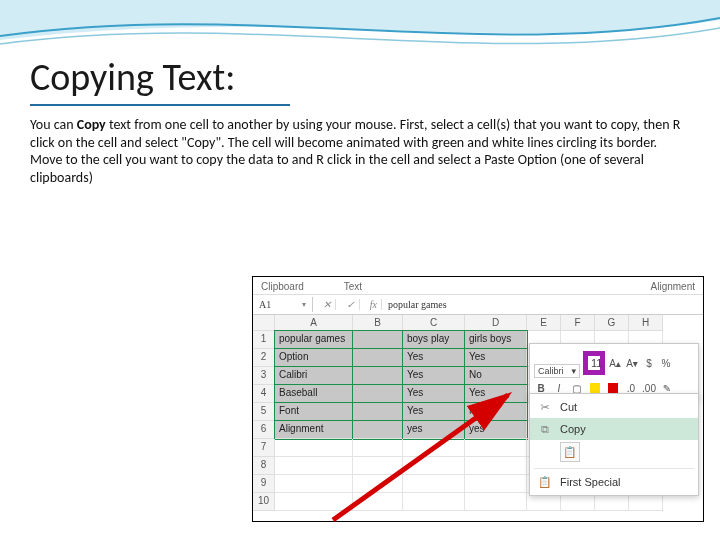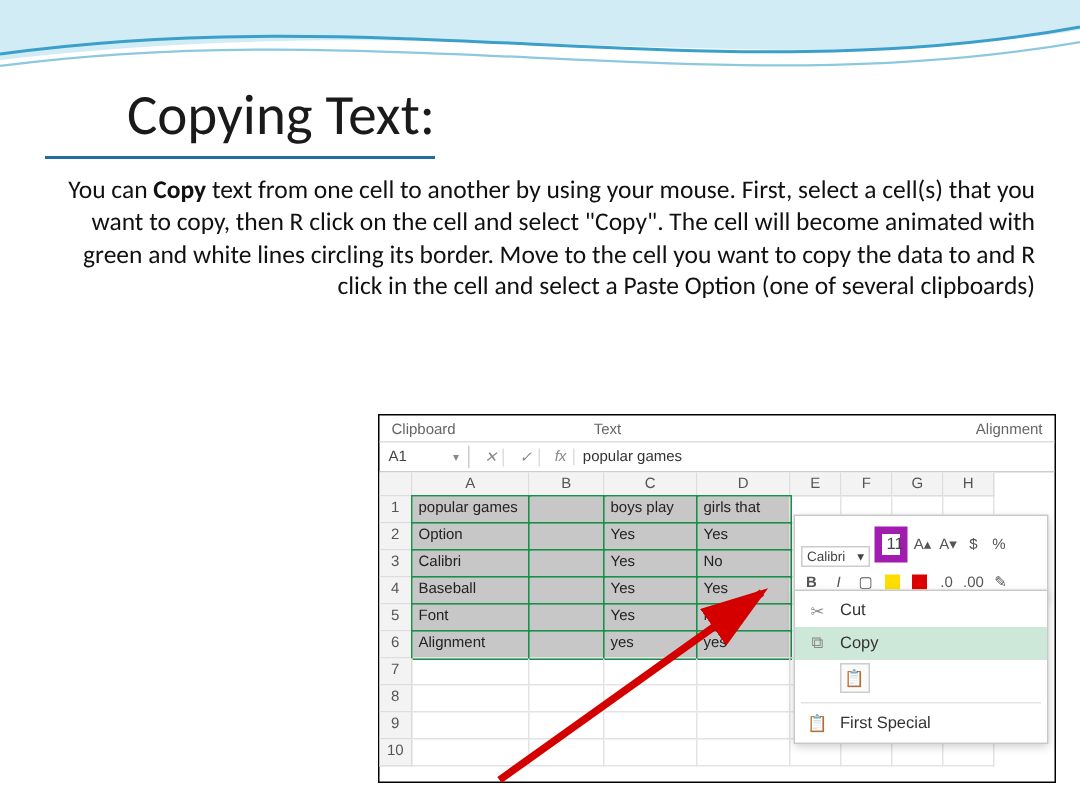--- a/index.html
+++ b/index.html
@@ -13,63 +13,63 @@
   }
   .swoosh {
     position: absolute;
     top: 0; left: 0; width: 720px; height: 70px;
     z-index: 0;
   }
   .content {
     position: relative;
     z-index: 1;
     padding: 54px 30px 0 30px;
-    text-align: right;
   }
   .title {
     font-size: 38px;
     color: #1a1a1a;
     font-weight: 400;
     border-bottom: 2px solid #246e9f;
     padding-bottom: 4px;
     margin-bottom: 10px;
     width: fit-content;
     min-width: 260px;
   }
   .body-text {
-    font-size: 17px;
+    font-size: 14px;
     color: #111;
     line-height: 1.25;
   }
   .body-text b { font-weight: 700; }
   .excel {
     position: absolute;
     left: 252px;
     top: 276px;
     width: 452px;
     height: 246px;
     border: 1px solid #000;
     background: #fff;
     font-family: "Segoe UI", Arial, sans-serif;
     font-size: 11px;
     color: #444;
   }
   .ribbon-labels {
     display: flex;
     padding: 4px 8px 2px 8px;
-    gap: 92px;
+    gap: 40px;
     border-bottom: 1px solid #ddd;
     color: #666;
   }
   .ribbon-labels span { font-size: 10px; }
   .namebox-row {
     display: flex;
     align-items: center;
     border-bottom: 1px solid #ccc;
     height: 20px;
+    font-family: Liberation Serif, serif;
   }
   .namebox {
     width: 60px;
     border-right: 1px solid #ccc;
     padding: 2px 6px;
     font-size: 10px;
     display: flex;
     align-items: center;
     justify-content: space-between;
   }
@@ -262,21 +262,21 @@
     <div class="hd">D</div>
     <div class="hd">E</div>
     <div class="hd">F</div>
     <div class="hd">G</div>
     <div class="hd">H</div>
 
     <div class="rh">1</div>
     <div class="cell sel">popular games</div>
     <div class="cell sel"></div>
     <div class="cell sel">boys play</div>
-    <div class="cell sel">girls that</div>
+    <div class="cell sel">girls boys</div>
     <div class="cell"></div>
     <div class="cell"></div>
     <div class="cell"></div>
     <div class="cell"></div>
 
     <div class="rh">2</div>
     <div class="cell sel">Option</div>
     <div class="cell sel"></div>
     <div class="cell sel">Yes</div>
     <div class="cell sel">Yes</div>

